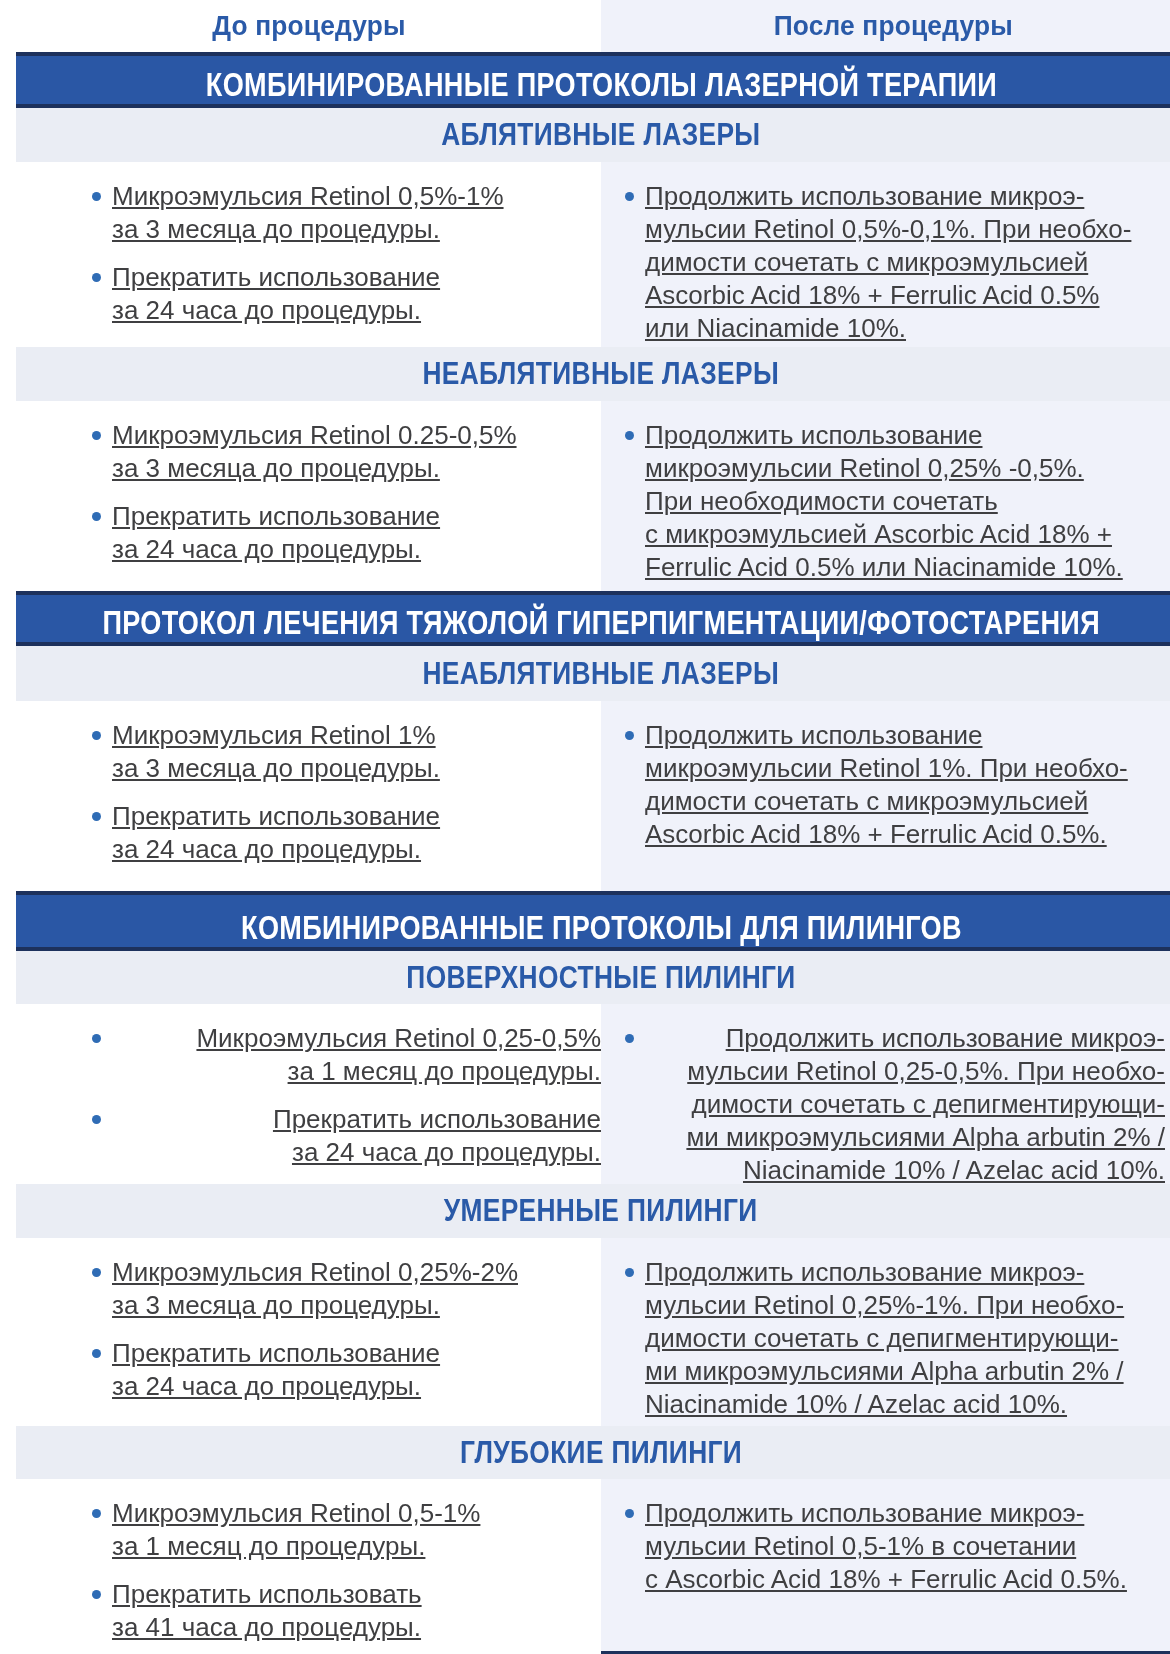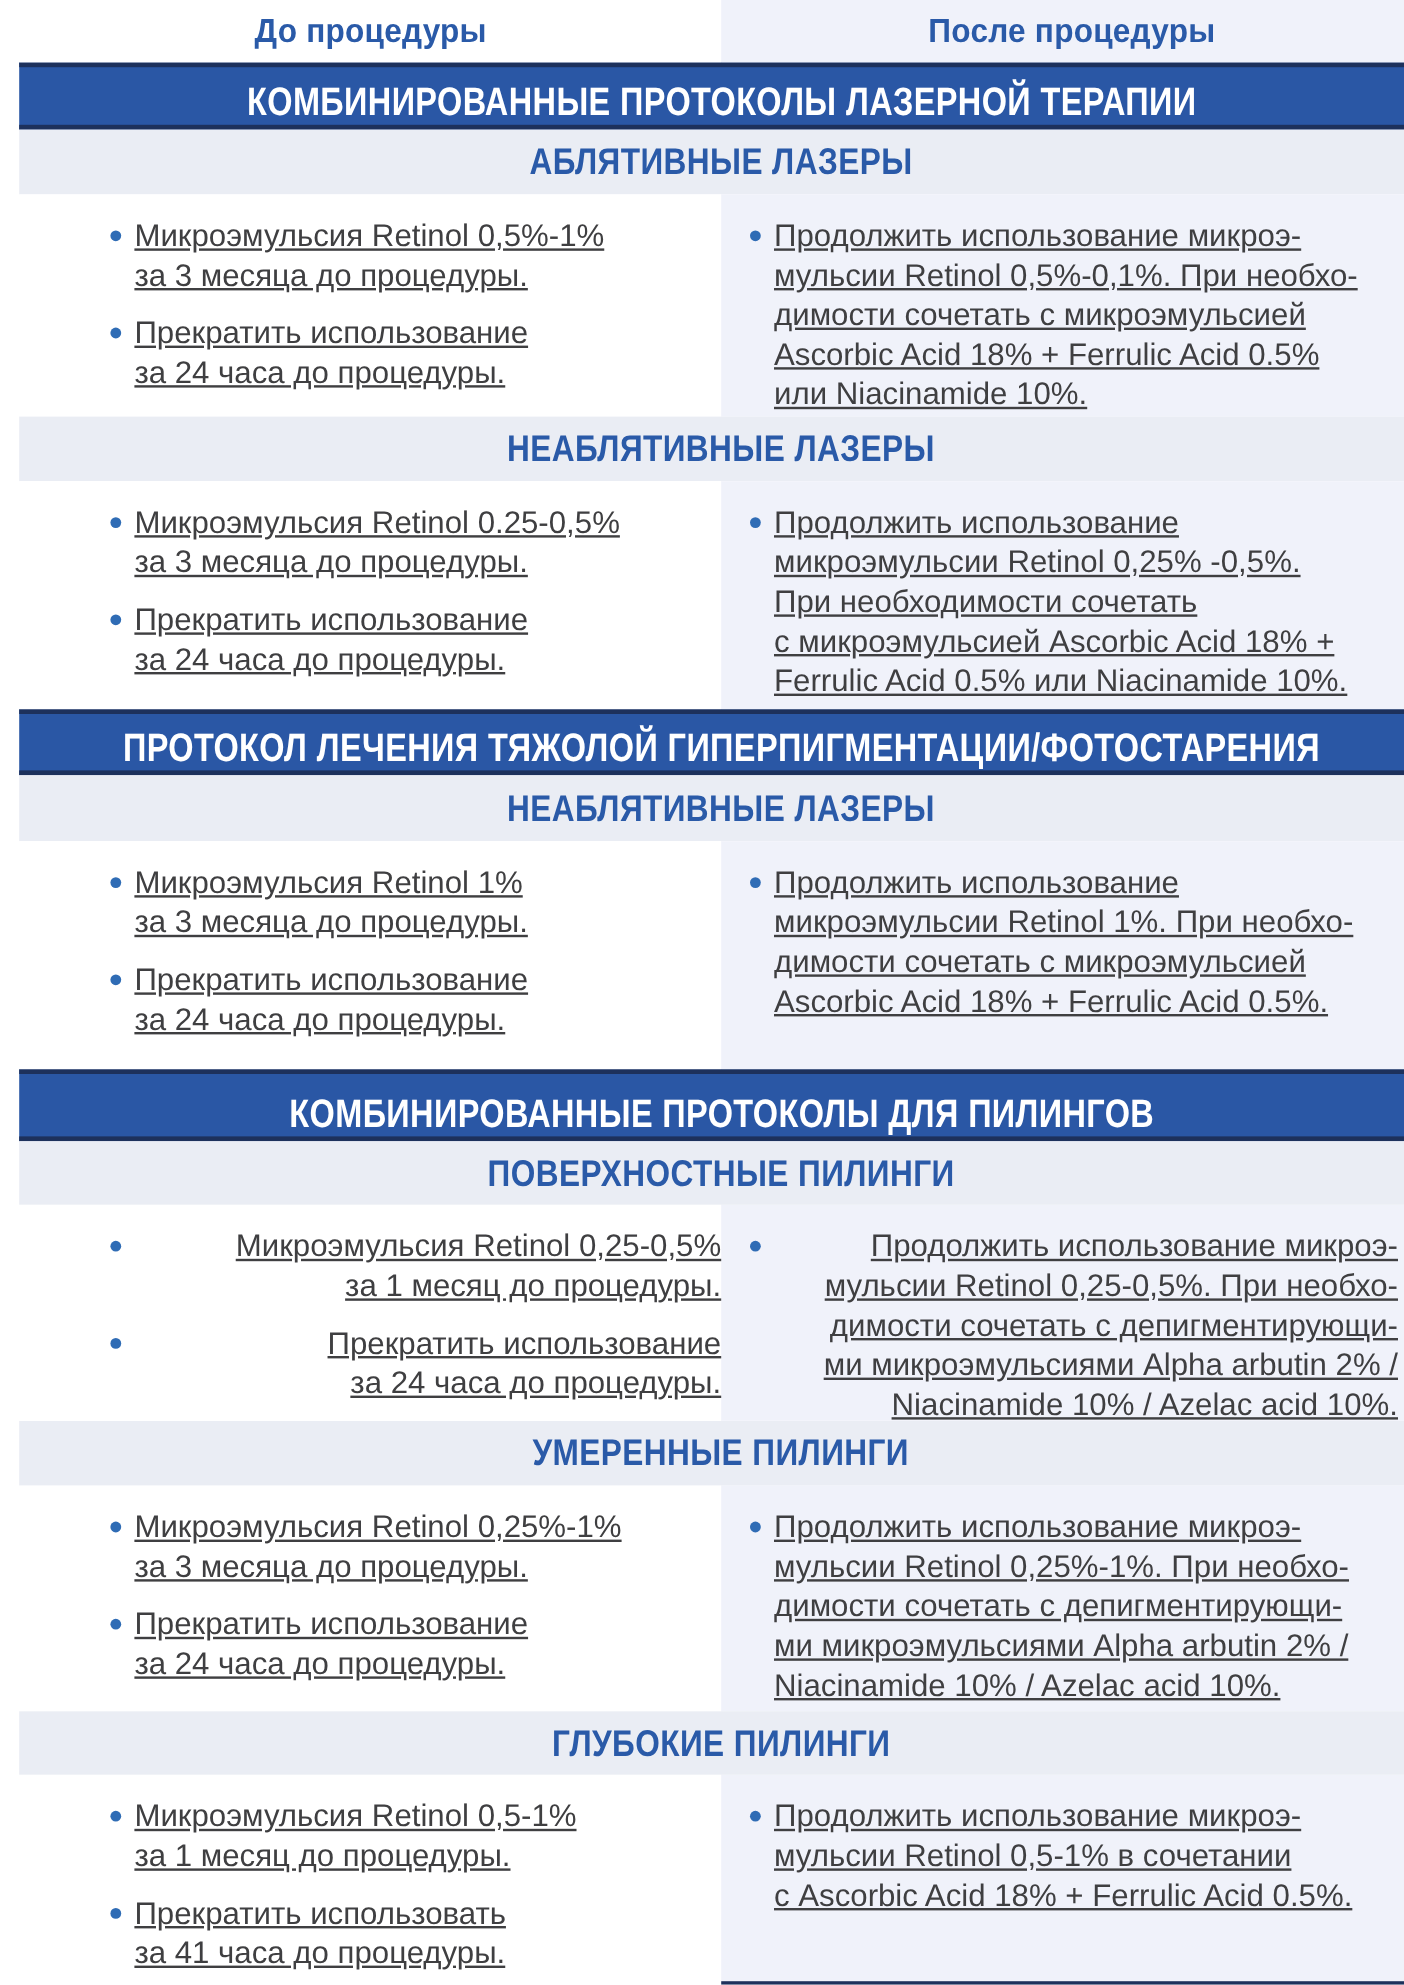--- a/index.html
+++ b/index.html
@@ -196,21 +196,21 @@
       </ul>
     </div>
   </div>
 
   <div class="subband h54">
     <span class="subband-label">УМЕРЕННЫЕ ПИЛИНГИ</span>
   </div>
   <div class="row c188">
     <div class="half left-bg content-cell cell-before">
       <ul class="bullets">
-        <li>Микроэмульсия Retinol 0,25%-1%
+        <li>Микроэмульсия Retinol 0,25%-2%
 за 3 месяца до процедуры.</li>
         <li>Прекратить использование
 за 24 часа до процедуры.</li>
       </ul>
     </div>
     <div class="half right-bg content-cell cell-after">
       <ul class="bullets">
         <li>Продолжить использование микроэ-
 мульсии Retinol 0,25%-1%. При необхо-
 димости сочетать с депигментирующи-

